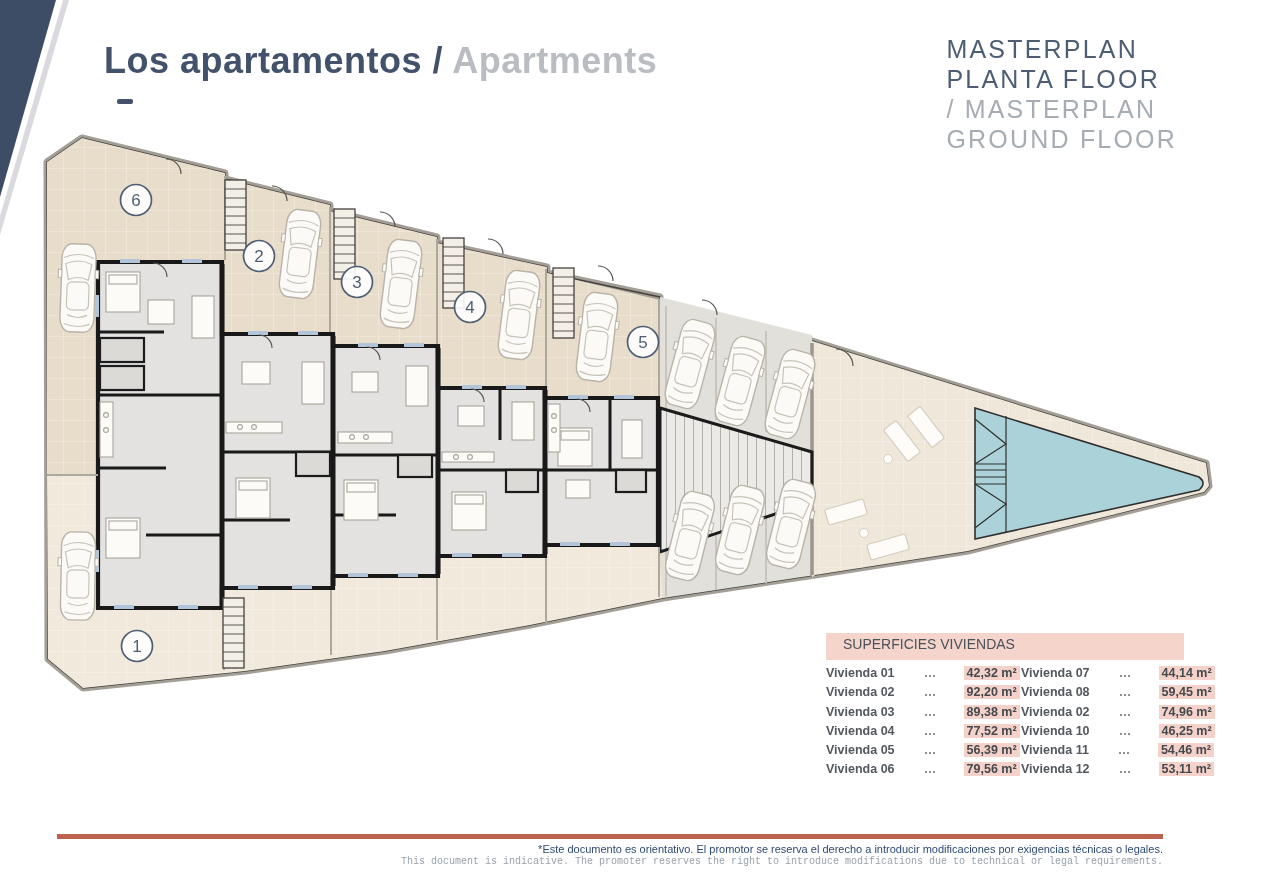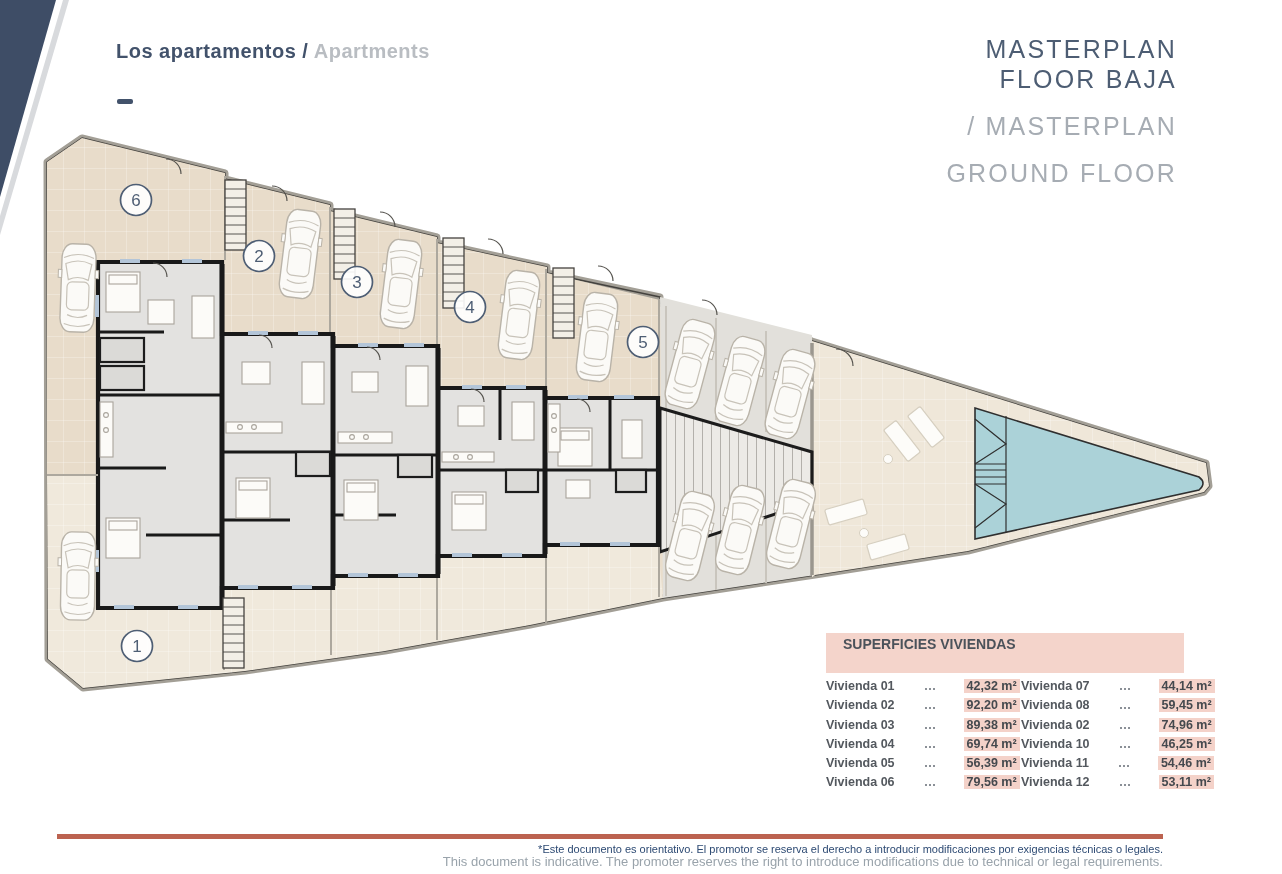--- a/index.html
+++ b/index.html
@@ -6,65 +6,65 @@
   body{
     width:1282px;height:874px;position:relative;overflow:hidden;
     background:#ffffff;font-family:"Liberation Sans",sans-serif;
   }
   
   .corner{position:absolute;top:0;left:0;clip-path:polygon(0 0,100% 0,0 100%);}
   .corner.gray{width:69px;height:235px;background:#d8dadd;}
   .corner.white{width:63px;height:216px;background:#ffffff;}
   .corner.navy{width:56px;height:197px;background:#3e4d66;}
   
-  .title{position:absolute;left:116px;top:40px;font-size:20px;font-weight:bold;
+  .title{position:absolute;left:104px;top:40px;font-size:36px;font-weight:bold;
     letter-spacing:.5px;color:#42526b;white-space:nowrap;}
   .title .sec{color:#b9bdc2;}
   .title-dash{position:absolute;left:117px;top:99px;width:16px;height:5px;border-radius:2px;background:#42526b;}
-  .plan-heading{position:absolute;right:105px;top:34px;text-align:right;
+  .plan-heading{position:absolute;right:105px;top:34px;
     font-size:25px;letter-spacing:2.2px;line-height:30px;color:#4d5d73;font-weight:normal;}
-  .plan-heading .en{color:#a6acb3;display:block;margin-top:17px;}
+  .plan-heading .en{color:#a6acb3;display:block;}
   .plan-heading span{display:block;}
   
   svg.plan{position:absolute;left:0;top:0;}
   
   .areas{position:absolute;left:826px;top:633px;width:374px;}
-  .areas-header{width:358px;height:40px;background:#f4d4cb;color:#4b525a;
-    font-size:14px;font-weight:bold;line-height:23px;padding-left:17px;box-sizing:border-box;}
+  .areas-header{width:358px;height:27px;background:#f4d4cb;color:#4b525a;
+    font-size:14px;font-weight:normal;line-height:23px;padding-left:17px;box-sizing:border-box;}
   .areas-cols{display:flex;gap:16px;margin-top:6px;}
   .acol{width:179px;}
   .trow{display:flex;align-items:baseline;height:19.3px;font-size:12.5px;font-weight:bold;color:#53585e;gap:26px;}
   .tl{white-space:nowrap;}
   .dots{flex:1;border-bottom:2px dotted #8b9097;margin:0 3px 4px 4px;min-width:10px;}
   .tv{background:#f4d2c9;color:#45494e;padding:0 3px;white-space:nowrap;}
   
   .foot-line{position:absolute;left:57px;top:834px;width:1106px;height:5px;background:#bc6350;}
   .foot-text{position:absolute;right:119px;top:843px;text-align:right;}
   .foot-text .es{font-size:11px;font-weight:normal;color:#2d4a73;line-height:13px;}
-  .foot-text .en{font-size:13px;color:#99a3ab;line-height:12px;}
+  .foot-text .en{font-size:10px;color:#99a3ab;line-height:12px;font-family:Liberation Mono, monospace;}
   
   .furn{fill:#fcfbf8;stroke:#a9a49c;stroke-width:1.1;}
   .bath{fill:#dbdad7;stroke:#1c1c1c;stroke-width:2.2;}
   .win{fill:#b3c5d8;stroke:none;}
   .marker-circle{fill:#ffffff;fill-opacity:.9;stroke:#4e5e74;stroke-width:1.7;}
   .marker-text{fill:#4e5e74;font-size:17px;font-family:"Liberation Sans",sans-serif;}
 </style>
 </head>
 <body>
 
 <div class="corner gray"></div>
 <div class="corner white"></div>
 <div class="corner navy"></div>
 
 <div class="title"><span>Los apartamentos /</span> <span class="sec">Apartments</span></div>
 <div class="title-dash"></div>
 
 <div class="plan-heading">
   <span>MASTERPLAN</span>
-  <span>FLOOR BAJA</span>
+  <span>PLANTA FLOOR</span>
   <span class="en">/ MASTERPLAN</span>
   <span class="en">GROUND FLOOR</span>
 </div>
 
 <svg class="plan" width="1282" height="874" viewBox="0 0 1282 874">
   <defs>
     <pattern id="tile" width="21" height="21" patternUnits="userSpaceOnUse">
       <path d="M21 0H0V21" fill="none" stroke="#ffffff" stroke-opacity=".5" stroke-width="1"></path>
     </pattern>
     <pattern id="treads" width="9" height="9" patternUnits="userSpaceOnUse">
@@ -302,21 +302,21 @@
           <span class="tv">92,20 m²</span>
         </div>
       <div class="trow">
           <span class="tl">Vivienda 03</span>
           <span class="dots"></span>
           <span class="tv">89,38 m²</span>
         </div>
       <div class="trow">
           <span class="tl">Vivienda 04</span>
           <span class="dots"></span>
-          <span class="tv">69,74 m²</span>
+          <span class="tv">77,52 m²</span>
         </div>
       <div class="trow">
           <span class="tl">Vivienda 05</span>
           <span class="dots"></span>
           <span class="tv">56,39 m²</span>
         </div>
       <div class="trow">
           <span class="tl">Vivienda 06</span>
           <span class="dots"></span>
           <span class="tv">79,56 m²</span>

